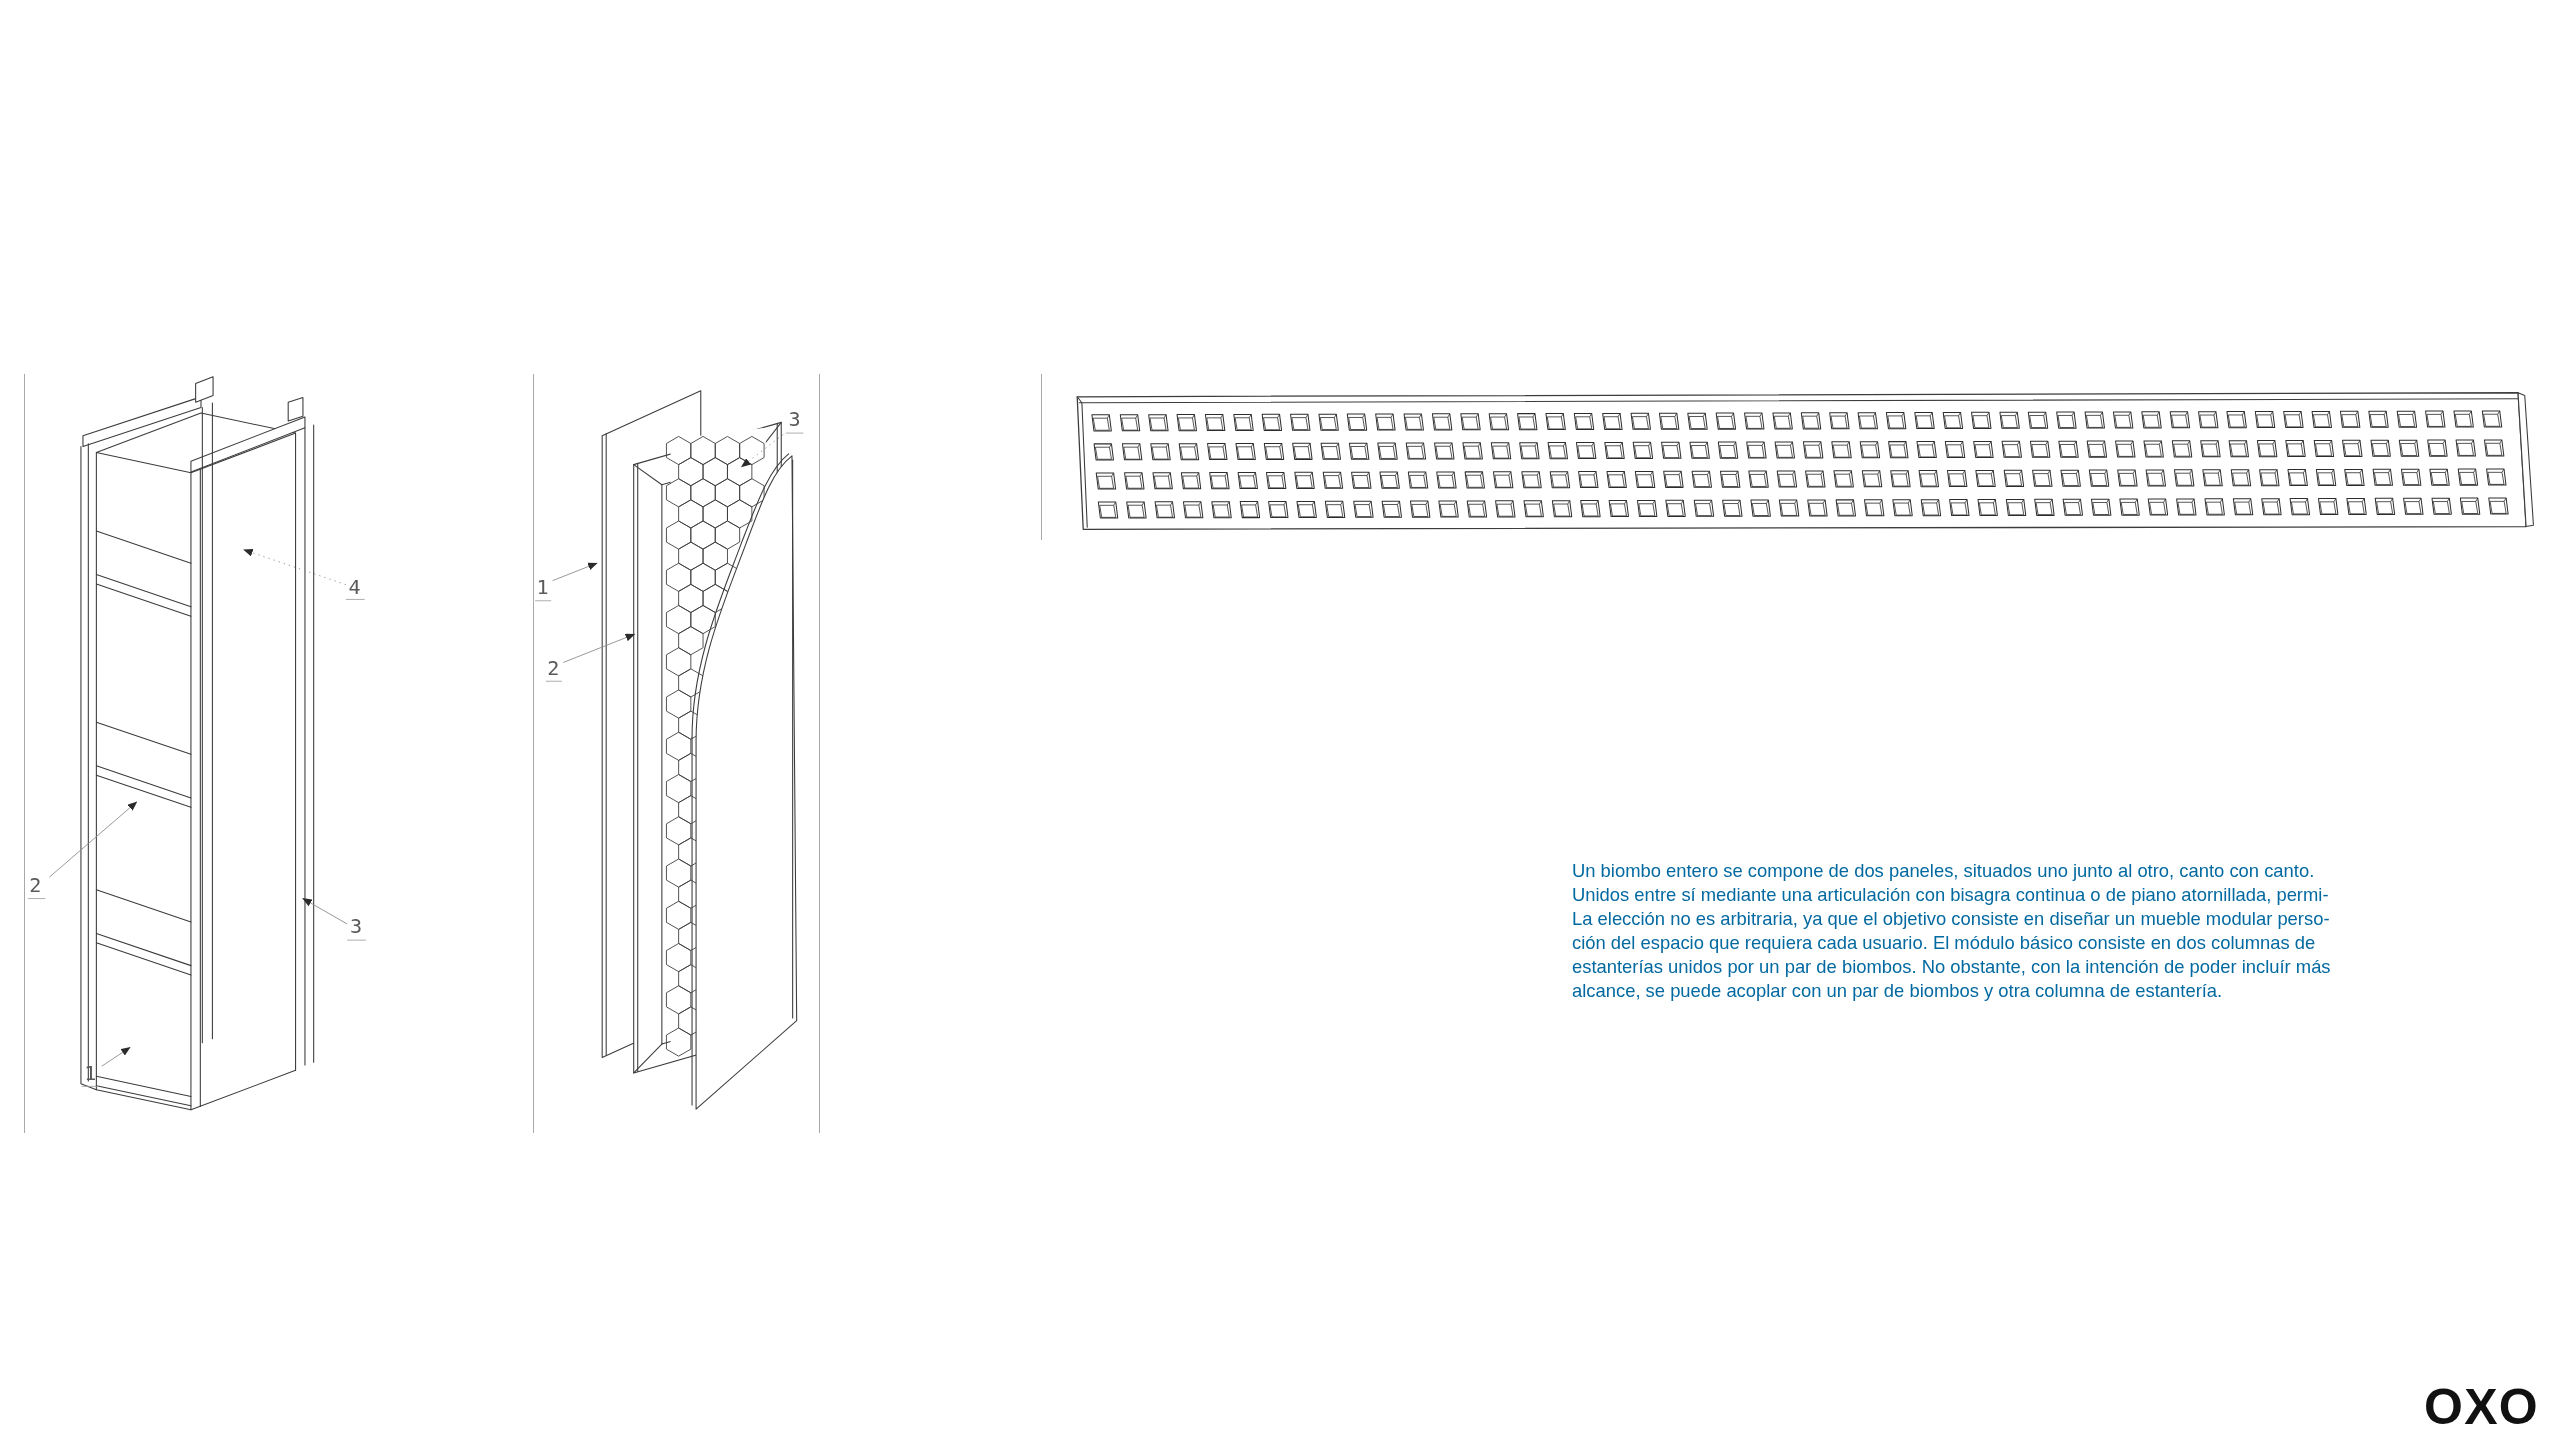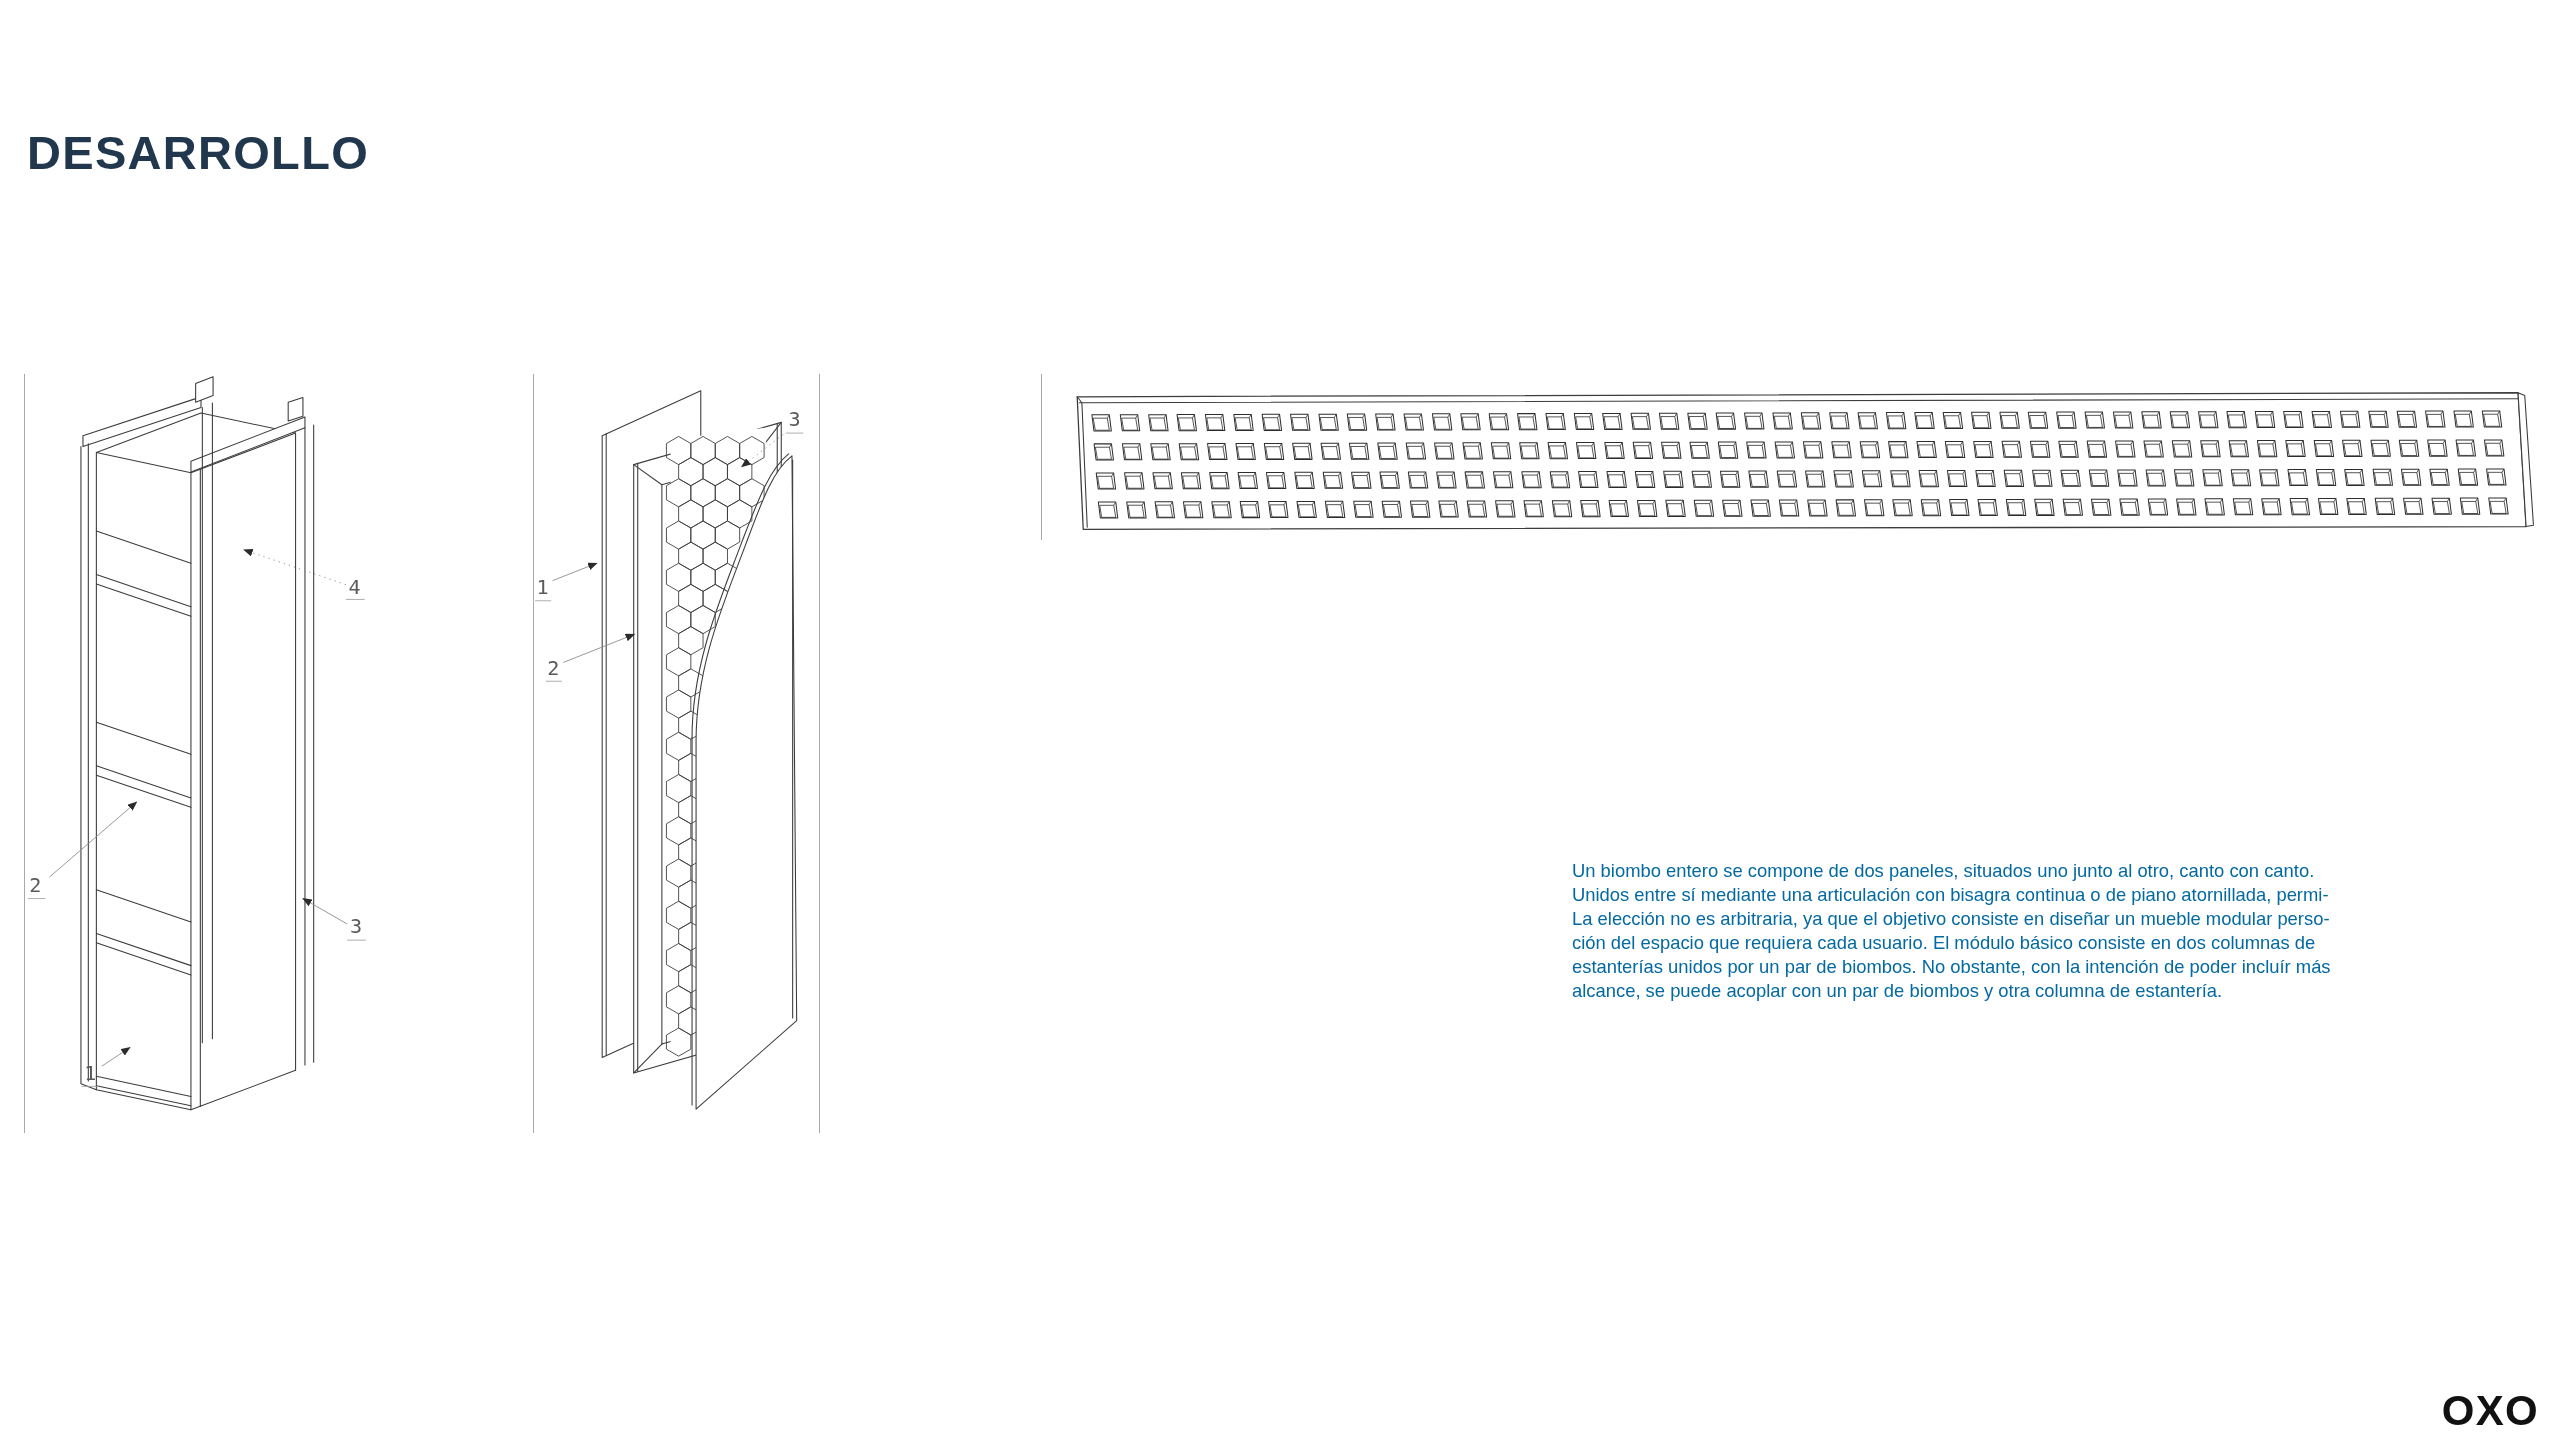--- a/index.html
+++ b/index.html
@@ -4,36 +4,35 @@
 <style>
   html,body{margin:0;padding:0;background:#e8e8e8;}
   #canvas{position:relative;width:2576px;height:1449px;background:#ffffff;overflow:hidden;
           font-family:"Liberation Sans",sans-serif;transform-origin:top left;}
   .abs{position:absolute;}
   #title{left:27px;top:98px;font-size:47px;font-weight:700;letter-spacing:1.3px;line-height:1;}
   .sep{width:1.3px;background:#a9a9a9;}
   #textblock{left:1572px;top:859px;width:959px;color:#0369a1;font-size:18.4px;line-height:24px;}
   .para2{}
   .ln{white-space:nowrap;}
-  #logo{right:37px;bottom:17.4px;font-size:42px;font-weight:700;letter-spacing:1.3px;color:#111;line-height:1;}
+  #logo{right:37px;bottom:17.4px;font-size:50px;font-weight:700;letter-spacing:1.3px;color:#111;line-height:1;}
   svg{position:absolute;overflow:visible;}
   .dwg{stroke:#3c3c3c;stroke-width:1.6;fill:none;stroke-linejoin:round;stroke-linecap:round;}
   .wht{fill:#ffffff;}
   .thick{stroke-width:1.9;}
   .ldr{stroke:#8a8a8a;stroke-width:1.3;fill:none;}
   .dotted{stroke-dasharray:2 6;}
   .num{font-family:"DejaVu Sans Mono",monospace;font-size:30px;fill:#5a5a5a;}
   .ul{stroke:#9a9a9a;stroke-width:1.2;}
 </style>
 </head>
 <body>
 
 <div id="canvas" style="background: rgb(255, 255, 255); transform: scale(1);">
 
-  <h1 id="title" class="abs" style="color: rgb(33, 55, 77);">DESARROLLO</h1>
 
   <div class="abs sep" style="left:24px;top:374px;height:759px;"></div>
   <div class="abs sep" style="left:533px;top:374px;height:759px;"></div>
   <div class="abs sep" style="left:819px;top:374px;height:759px;"></div>
   <div class="abs sep" style="left:1041px;top:374px;height:166px;"></div>
 
   <svg style="left:13.4px;top:362px;width:376px;height:778px;" viewBox="20 540 560 1160">
     <defs>
       <marker id="arr1" markerWidth="11" markerHeight="9" refX="10" refY="4.5" orient="auto">
         <path d="M0,0 L11,4.5 L0,9 Z" fill="#2b2b2b"></path>

